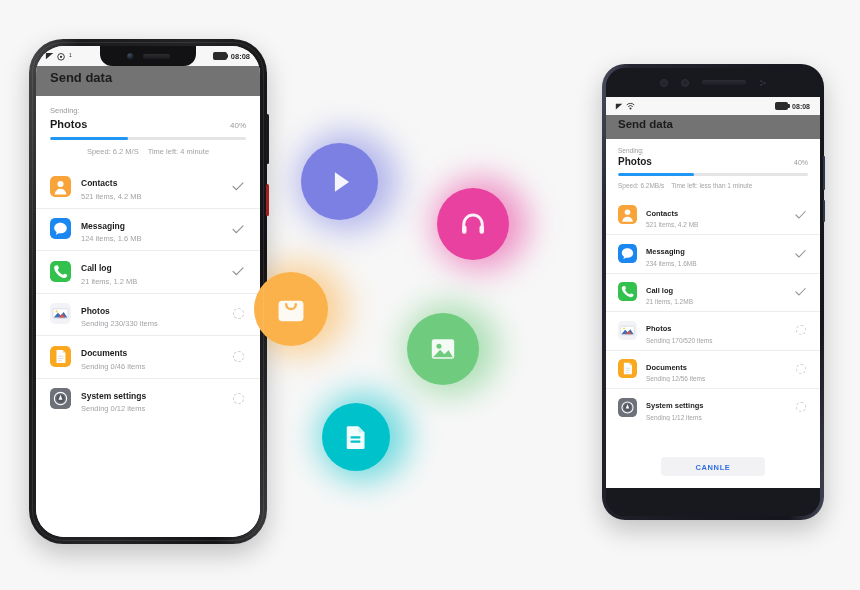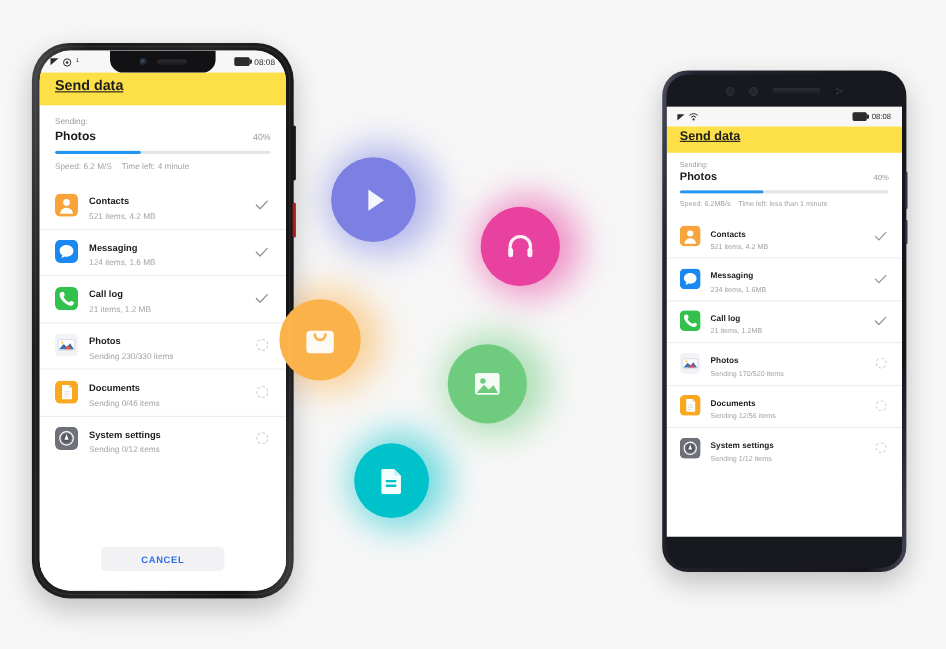--- a/index.html
+++ b/index.html
@@ -96,28 +96,28 @@
   .btn-side2{position:absolute;right:-1px;top:136px;width:2px;height:22px;
     border-radius:2px;background:#33354a;z-index:4;}
 
   
   .statusbar{
     display:flex;align-items:center;justify-content:space-between;
     background:#f7f7f7;flex:0 0 auto;
   }
   .sb-left{display:flex;align-items:center;gap:3px;}
   .sb-right{display:flex;align-items:center;gap:4px;}
-  .sb-time{color:#2b2b2b;font-weight:400;}
+  .sb-time{color:#2b2b2b;font-weight:700;}
   .batt{display:inline-block;position:relative;
     border:1px solid #2b2b2b;border-radius:1.5px;background:#2b2b2b;}
   .batt:after{content:"";position:absolute;right:-2.5px;top:50%;
     transform:translateY(-50%);width:1.5px;height:4px;background:#2b2b2b;
     border-radius:0 1px 1px 0;}
 
-  .apptitle{background:#fde047;color:#1c1c1e;font-weight:bold;flex:0 0 auto;text-decoration:underline;}
+  .apptitle{background:#737373;color:#1c1c1e;font-weight:bold;flex:0 0 auto;}
 
   .progress-block{background:#fff;flex:0 0 auto;}
   .lbl-sending{color:#9a9a9f;}
   .prog-row{display:flex;align-items:baseline;justify-content:space-between;}
   .prog-name{color:#1c1c1e;font-weight:bold;}
   .prog-pct{color:#9a9a9f;margin-left:11px;}
   .track{width:100%;background:#e4e5e7;border-radius:2px;overflow:hidden;}
   .fill{height:100%;background:#2196f3;border-radius:2px;}
   .meta{color:#a3a3a8;display:flex;}
 
@@ -145,21 +145,21 @@
   }
 
   
   .p1 .statusbar{height:20px;padding:0 10px 0 9px;font-size:7.5px;}
   .p1 .apptitle{font-size:13px;padding:4px 14px 11px;}
   .p1 .progress-block{padding:10px 14px 9px;}
   .p1 .lbl-sending{font-size:7.5px;margin-bottom:3px;}
   .p1 .prog-name{font-size:11px;}
   .p1 .prog-pct{font-size:8px;}
   .p1 .track{height:3px;margin-top:7px;}
-  .p1 .meta{font-size:7.5px;margin-top:7px;gap:9px;}
+  .p1 .meta{font-size:7.5px;margin-top:7px;gap:9px;justify-content:center;}
   .p1 .row{padding:7px 14px;min-height:26px;}
   .p1 .ic{width:21px;height:21px;margin-right:10px;}
   .p1 .t1{font-size:8.5px;}
   .p1 .t2{font-size:7.5px;margin-top:1.5px;}
   .p1 .st{width:16px;height:16px;}
   .p1 .spinner{width:9px;height:9px;border-width:1.4px;}
   .p1 .footer{padding:0 0 18px;}
   .p1 .cancel-btn{width:112px;height:22px;font-size:8.5px;line-height:22px;}
 
   
@@ -347,23 +347,20 @@
       <span class="txt">
         <span class="t1">System settings</span>
         <span class="t2" style="display:block">Sending 0/12 items</span>
       </span>
       <span class="st">
         <span class="spinner"></span>
       </span>
     </div>
         </div>
 
-      <div class="footer">
-        <button class="cancel-btn">CANCEL</button>
-      </div>
     </div>
   </div>
 
   <div class="bubble" id="bubble-play">
     <div class="glow" style="background:#7b80e2"></div>
     <div class="disc" style="background:#7b80e2"></div>
     <svg class="glyph" width="34" height="34" viewBox="0 0 24 24">
       <path d="M8.4 5.2 L18.4 12 L8.4 18.8 Z" fill="#f4f5fd"></path>
     </svg>
   </div>
@@ -560,19 +557,22 @@
       <span class="txt">
         <span class="t1">System settings</span>
         <span class="t2" style="display:block">Sending 1/12 items</span>
       </span>
       <span class="st">
         <span class="spinner"></span>
       </span>
     </div>
           </div>
 
+        <div class="footer">
+          <button class="cancel-btn">CANNLE</button>
+        </div>
       </div>
 
       <div class="bottom-bezel"></div>
     </div>
   </div>
 
 </div>
 
 </body></html>

